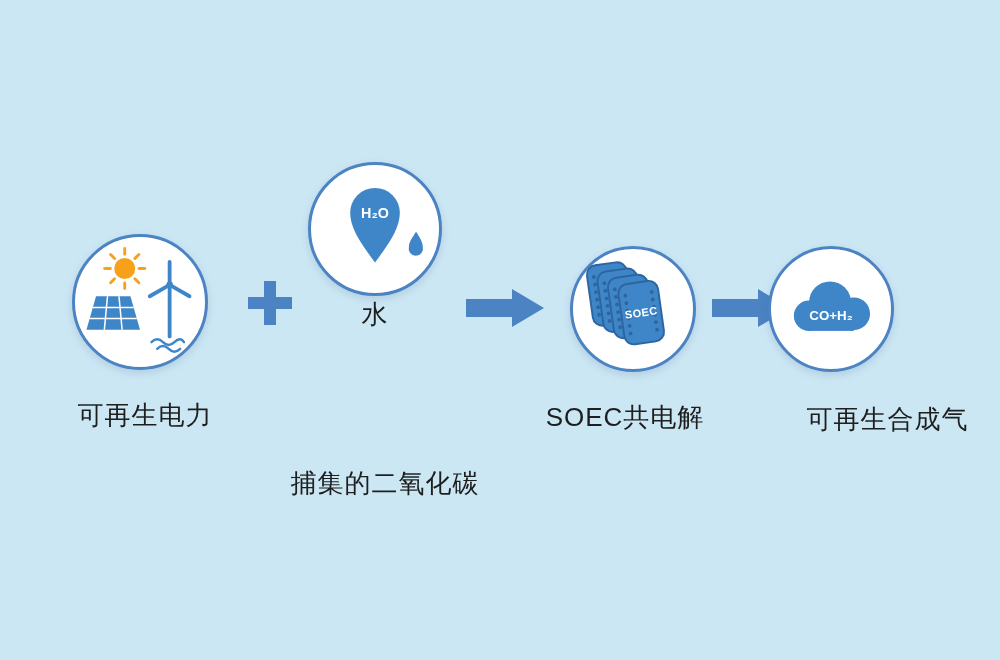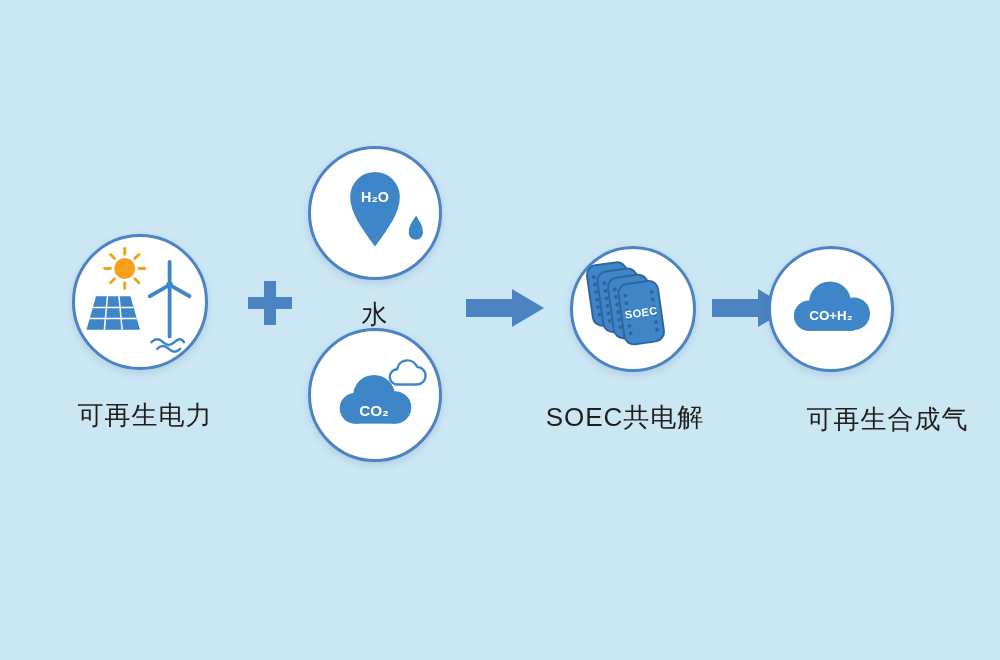--- a/index.html
+++ b/index.html
@@ -83,41 +83,30 @@
         <path class="stroke-blue" style="stroke-width:2.5" d="M86 117 Q92 111 98 117 T110 117"></path>
       </g>
     </svg>
   </div>
   <div class="label" style="left:35px;top:398px;width:220px;">可再生电力</div>
 
   <svg class="connector" style="left:248px;top:281px;" width="44" height="44" viewBox="0 0 44 44">
     <path class="plus-shape" d="M16 0 h12 v16 h16 v12 H28 v16 H16 V28 H0 V16 h16 Z"></path>
   </svg>
 
-  <div class="node" style="left:308px;top:146px;width:134px;height:134px;text-align:right;">
+  <div class="node" style="left:308px;top:162px;width:134px;height:134px;text-align:right;">
     <svg width="128" height="128" viewBox="0 0 134 134">
       <path class="fill-blue" d="M67 102 C52 82 41 66 41 50 A26 26 0 1 1 93 50 C93 66 82 82 67 102 Z"></path>
       <path class="fill-blue" d="M110 70 C114 76 117 81 117 85.5 A7.5 7.5 0 1 1 102.5 85.5 C102.5 81 106 76 110 70 Z"></path>
       <text class="icon-label" x="67" y="55" font-size="15" text-anchor="middle">H₂O</text>
     </svg>
   </div>
   <div class="label" style="left:325px;top:297px;width:100px;">水</div>
 
-  <div class="node" style="left:308px;top:328px;width:134px;height:134px;">
-    <svg width="128" height="128" viewBox="0 0 134 134">
-      <path class="outline-cloud" d="M91 56 a8 8 0 0 1 -1 -16 a11 11 0 0 1 21 -2.5 a7.5 7.5 0 0 1 -0.5 18.5 Z"></path>
-      <g class="fill-blue">
-        <circle cx="46" cy="81" r="16"></circle>
-        <circle cx="66" cy="68" r="22"></circle>
-        <circle cx="88" cy="80" r="17"></circle>
-        <rect x="46" y="80" width="42" height="17"></rect>
-      </g>
-      <text class="icon-label" x="66" y="89" font-size="16" text-anchor="middle">CO₂</text>
-    </svg>
-  </div>
+  <div class="label" style="left:260px;top:466px;width:250px;">捕集的二氧化碳</div>
 
   <svg class="connector" style="left:466px;top:287px;" width="80" height="42" viewBox="0 0 80 42">
     <polygon class="arrow-poly" points="0,12 46,12 46,2 78,21 46,40 46,30 0,30"></polygon>
   </svg>
 
   <div class="node" style="left:570px;top:246px;width:126px;height:126px;">
     <svg width="120" height="120" viewBox="0 0 126 126">
       <g transform="rotate(-8 63 63)">
         <g>
           <rect class="plate" x="20" y="12" width="42" height="64" rx="10"></rect>

